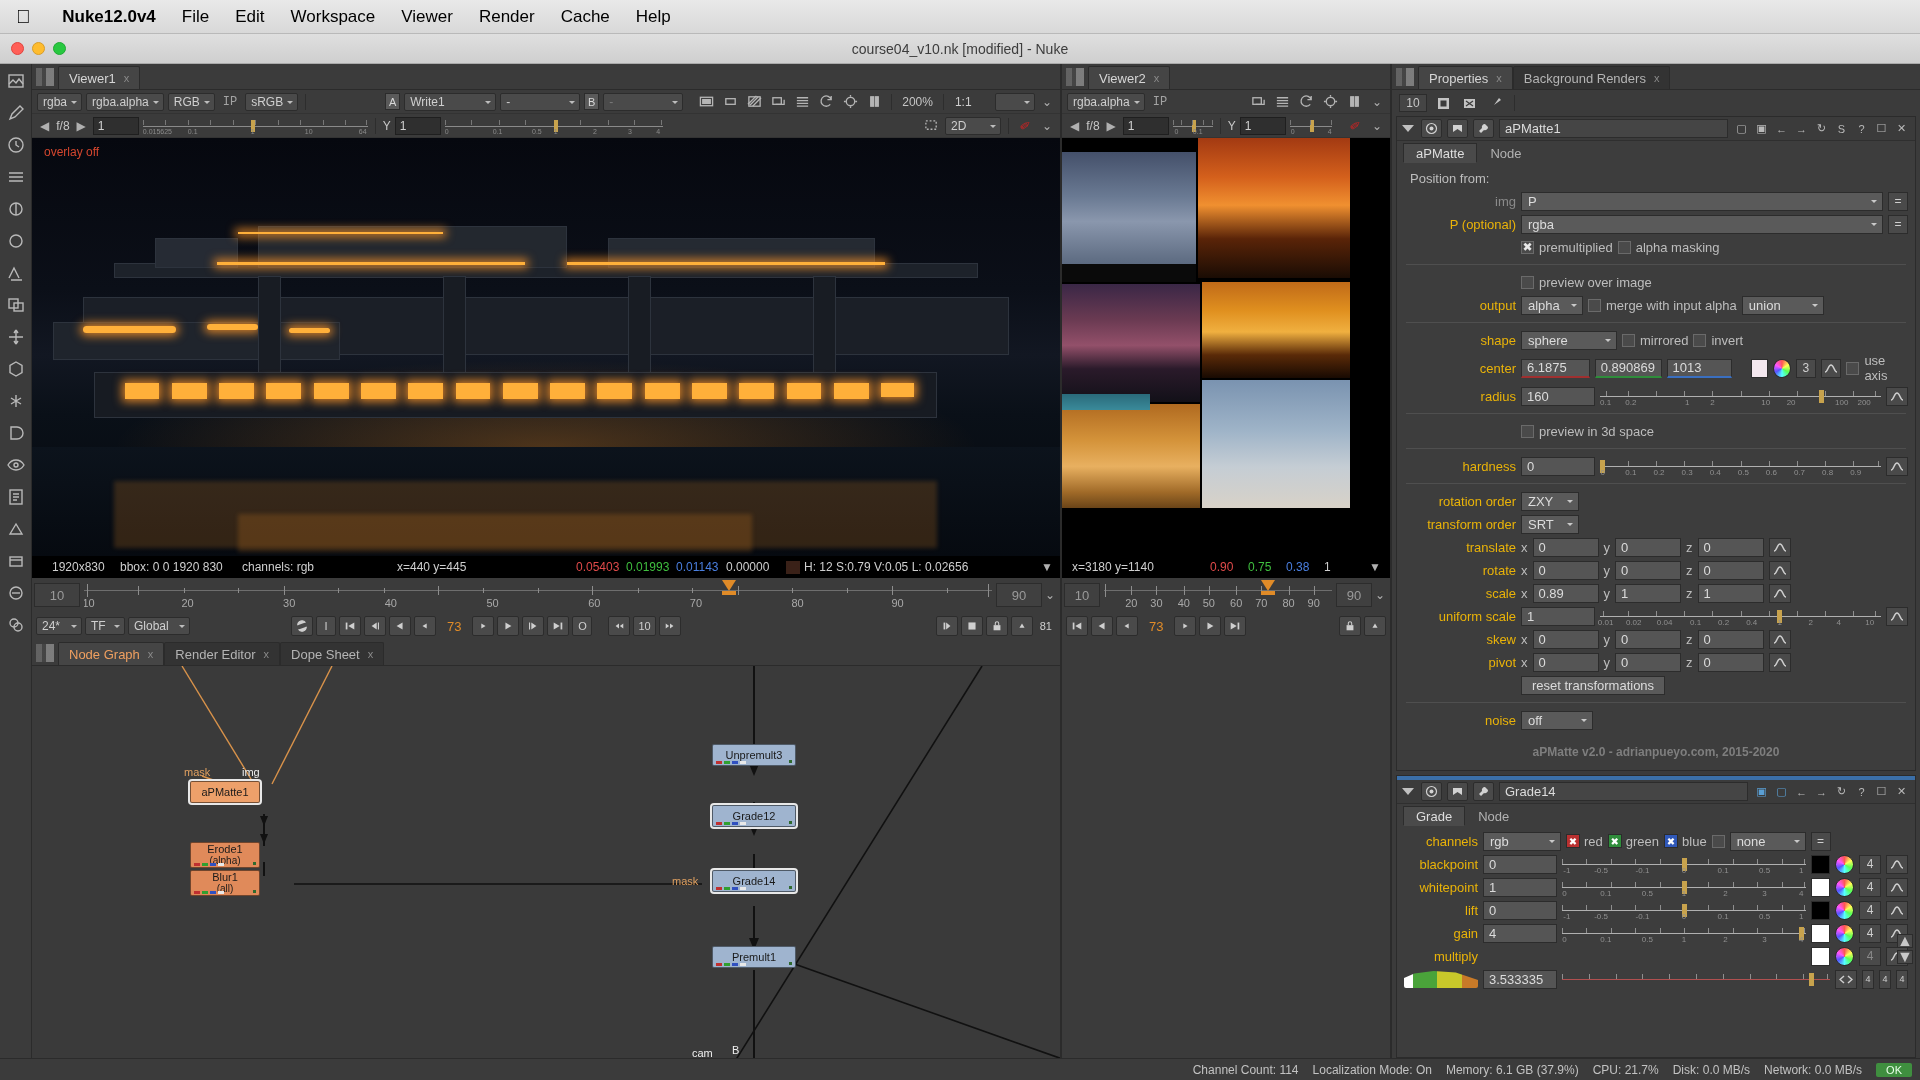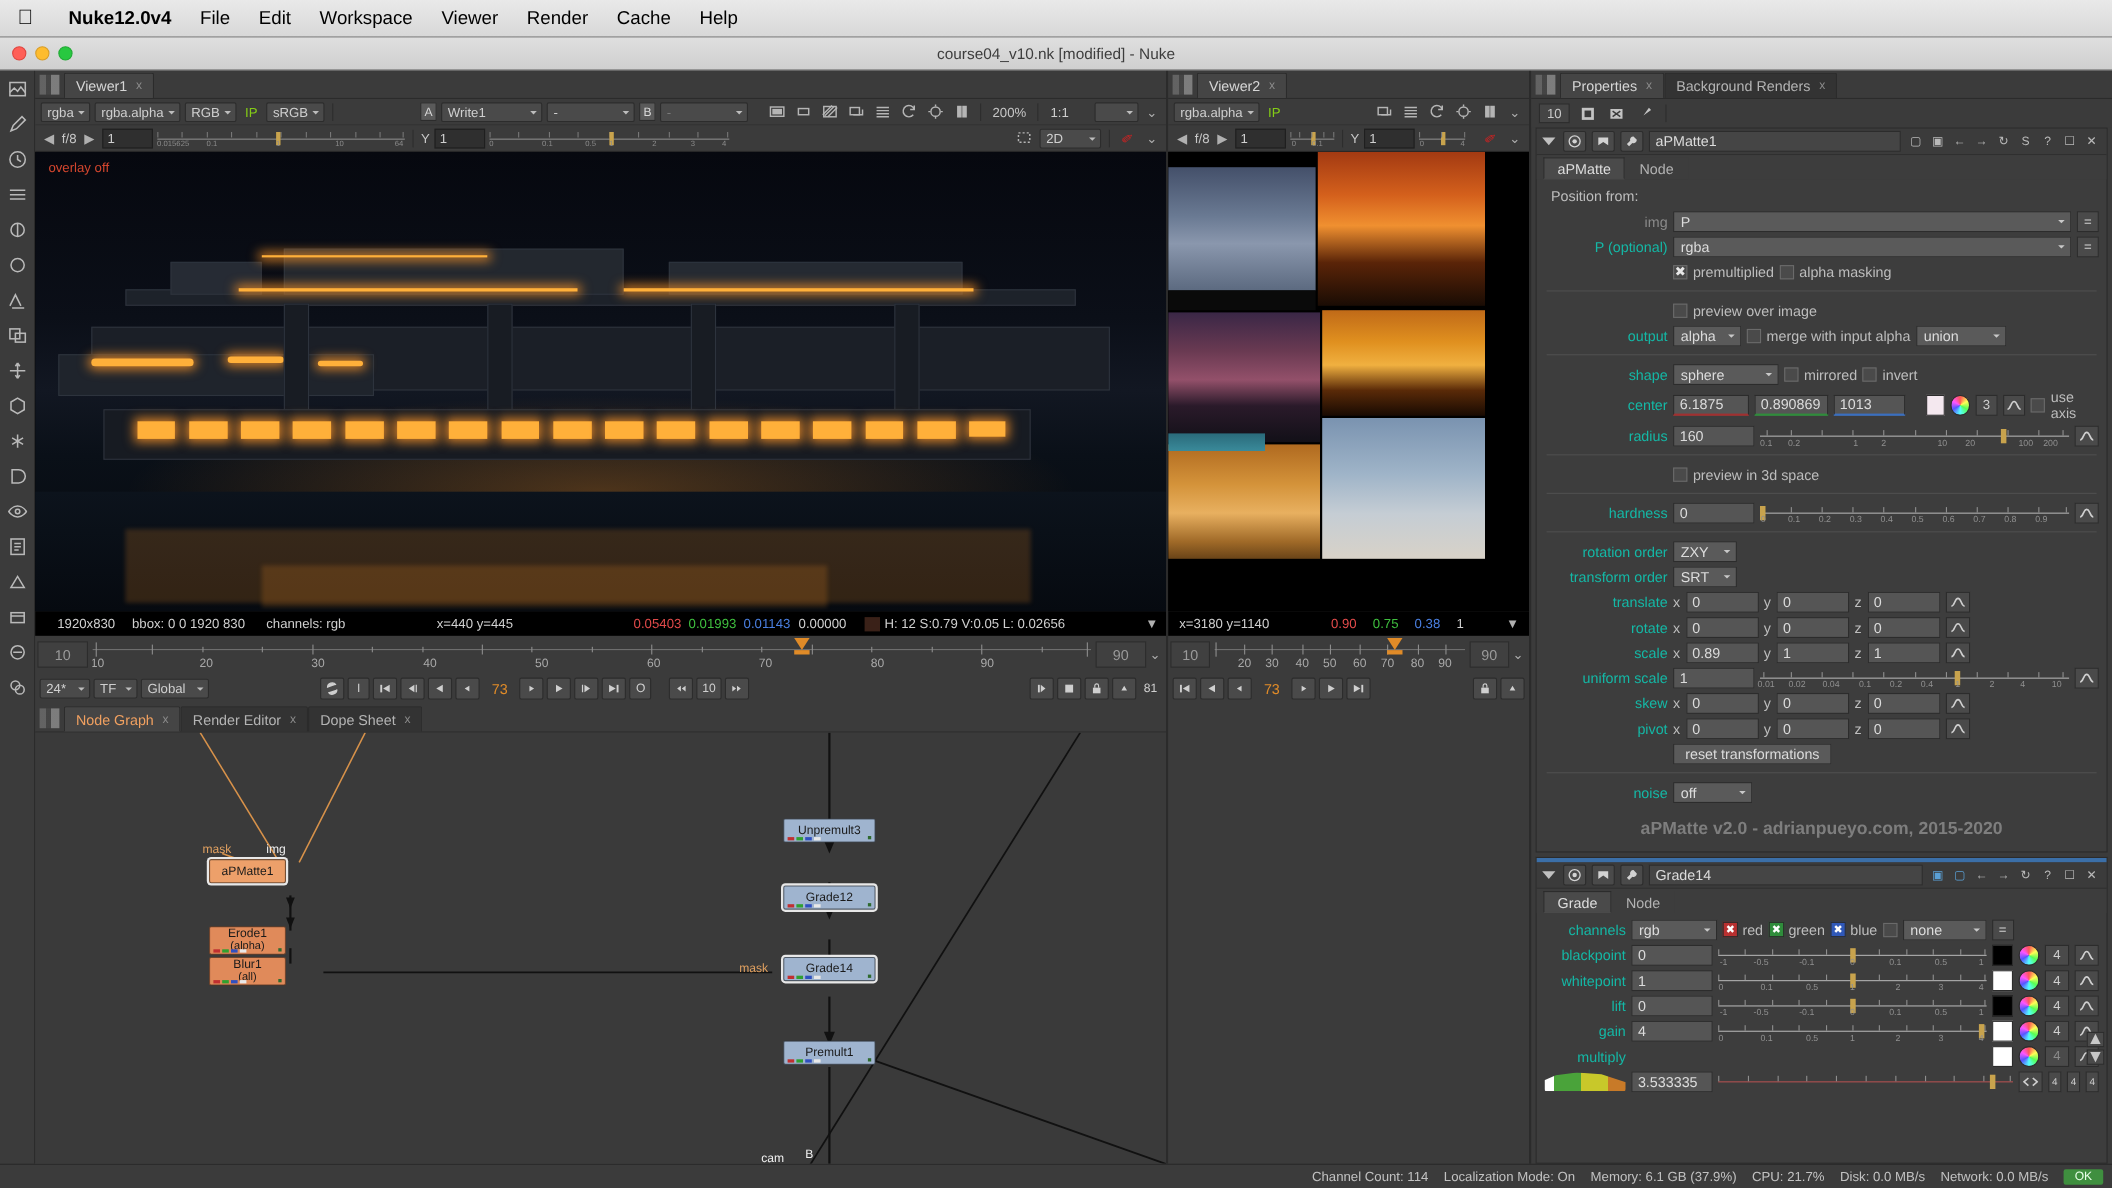--- a/index.html
+++ b/index.html
@@ -56,21 +56,21 @@
   
   .vrow{ height:24px; background:#3b3b3b; display:flex; align-items:center;
      gap:4px; padding:0 5px; border-bottom:1px solid #333; flex:0 0 24px; font-size:12px;}
   .dd{ height:18px; background:#4a4a4a; border:1px solid #2c2c2c; border-radius:2px;
      color:#cfcfcf; font-size:12px; display:inline-flex;align-items:center; padding:0 14px 0 5px;
      position:relative; min-width:40px;}
   .dd:after{ content:""; position:absolute; right:4px; top:7px; border:3px solid transparent;
      border-top-color:#bdbdbd;}
   .dd.dim{ color:#7a7a7a; }
   .dd.nodrop:after{ display:none; }
-  .lbl-ip{ color:#84cc16; font-size:12px; padding:0 4px;}
+  .lbl-ip{ color:#a3a3a3; font-size:12px; padding:0 4px;font-family:Liberation Mono, monospace;}
   .ab{ width:15px;height:17px; background:#5a5a5a; color:#d8d8d8; font-size:11px;
      display:inline-flex;align-items:center;justify-content:center; border:1px solid #2c2c2c;}
   .vsep{ width:1px;height:16px;background:#2d2d2d;margin:0 3px;}
   .vicon{ width:20px;height:18px; display:inline-flex;align-items:center;justify-content:center;}
   .vicon svg{width:15px;height:15px;fill:none;stroke:#b5b5b5;stroke-width:1.4;}
   .zoomtxt{font-size:12px;color:#c5c5c5;padding:0 3px;}
   .chev{ color:#b0b0b0; font-size:12px; padding:0 3px;}
   .fstep{ display:inline-flex;align-items:center;gap:4px;font-size:12px;color:#c8c8c8;}
   .numf{ height:18px;width:46px;background:#2f2f2f;border:1px solid #1f1f1f;color:#d0d0d0;
      font-size:12px;display:inline-flex;align-items:center;padding:0 4px;}
@@ -142,21 +142,21 @@
      font-size:13px; display:flex;align-items:center;padding:0 5px;}
   .hdricons{display:flex;gap:3px;}
   .hdricons .hi{width:17px;height:17px;display:inline-flex;align-items:center;justify-content:center;
      color:#b9b9b9;font-size:11px;}
   .ktabs{ height:22px; display:flex;align-items:flex-end;padding-left:6px; background:#3d3d3d;}
   .ktab{ height:20px;padding:0 12px;font-size:13px;color:#b2b2b2;background:#3d3d3d;
      border:1px solid transparent; display:flex;align-items:center;}
   .ktab.sel{ background:#4a4a4a;border-color:#2c2c2c;border-bottom-color:#4a4a4a;color:#dedede;}
   .kbody{ padding:5px 7px 7px 7px; }
   .krow{ display:flex;align-items:center; gap:5px; margin-bottom:3px; min-height:20px;}
-  .klabel{ width:112px; text-align:right; font-size:13px; color:#14b8a6; flex:0 0 112px;}
+  .klabel{ width:112px; text-align:right; font-size:13px; color:#eab308; flex:0 0 112px;}
   .klabel.dim{ color:#8a8a8a; }
   .kinput{ height:19px;background:#555;border:1px solid #2c2c2c;color:#dcdcdc;font-size:13px;
      display:flex;align-items:center;padding:0 5px;}
   .kdrop{ height:19px;background:#5a5a5a;border:1px solid #2c2c2c;color:#dcdcdc;font-size:13px;
      display:flex;align-items:center;padding:0 16px 0 6px;position:relative;}
   .kdrop:after{content:"";position:absolute;right:5px;top:7px;border:3.5px solid transparent;border-top-color:#c9c9c9;}
   .eqbtn{width:20px;height:19px;background:#4a4a4a;border:1px solid #2c2c2c;color:#cfcfcf;
     display:inline-flex;align-items:center;justify-content:center;font-size:12px;}
   .cbx{ width:13px;height:13px;background:#4a4a4a;border:1px solid #6a6a6a; display:inline-block;
      position:relative; flex:0 0 13px;}
@@ -173,21 +173,21 @@
      display:inline-flex;align-items:center;justify-content:center;}
   .animbtn svg{width:14px;height:11px;stroke:#cfcfcf;fill:none;stroke-width:1.5;}
   .swatch{ width:19px;height:19px;border:1px solid #2c2c2c; }
   .wheel{ width:19px;height:19px;border-radius:50%;
      background:conic-gradient(#ff5555,#ffff55,#55ff55,#55ffff,#5555ff,#ff55ff,#ff5555);
      border:1px solid #2c2c2c;}
   .cnum{ width:22px;height:19px;background:#4a4a4a;border:1px solid #2c2c2c;color:#cfcfcf;
      font-size:12px;display:inline-flex;align-items:center;justify-content:center;}
   .rbtn{ height:19px;background:#5a5a5a;border:1px solid #2c2c2c;color:#dcdcdc;font-size:13px;
      display:inline-flex;align-items:center;padding:0 10px;}
-  .vers{ font-size:16px; color:#7e7e7e; font-weight:bold; padding:12px 0 4px 0; text-align:center;}
+  .vers{ font-size:12px; color:#7e7e7e; font-weight:bold; padding:12px 0 4px 0; text-align:center;}
   .gradehdr{ height:4px; background:#3b6fa8; }
   .chkchan{display:flex;align-items:center;gap:4px;}
   .cb-r{width:14px;height:14px;background:#b93030;display:inline-flex;align-items:center;
     justify-content:center;color:#fff;font-size:10px;border:1px solid #2c2c2c;}
   .cb-g{width:14px;height:14px;background:#2f8d3b;display:inline-flex;align-items:center;
     justify-content:center;color:#fff;font-size:10px;border:1px solid #2c2c2c;}
   .cb-b{width:14px;height:14px;background:#2f58b9;display:inline-flex;align-items:center;
     justify-content:center;color:#fff;font-size:10px;border:1px solid #2c2c2c;}
   .scrollarr{width:16px;height:14px;background:#4a4a4a;border:1px solid #2c2c2c;
     display:flex;align-items:center;justify-content:center;}

